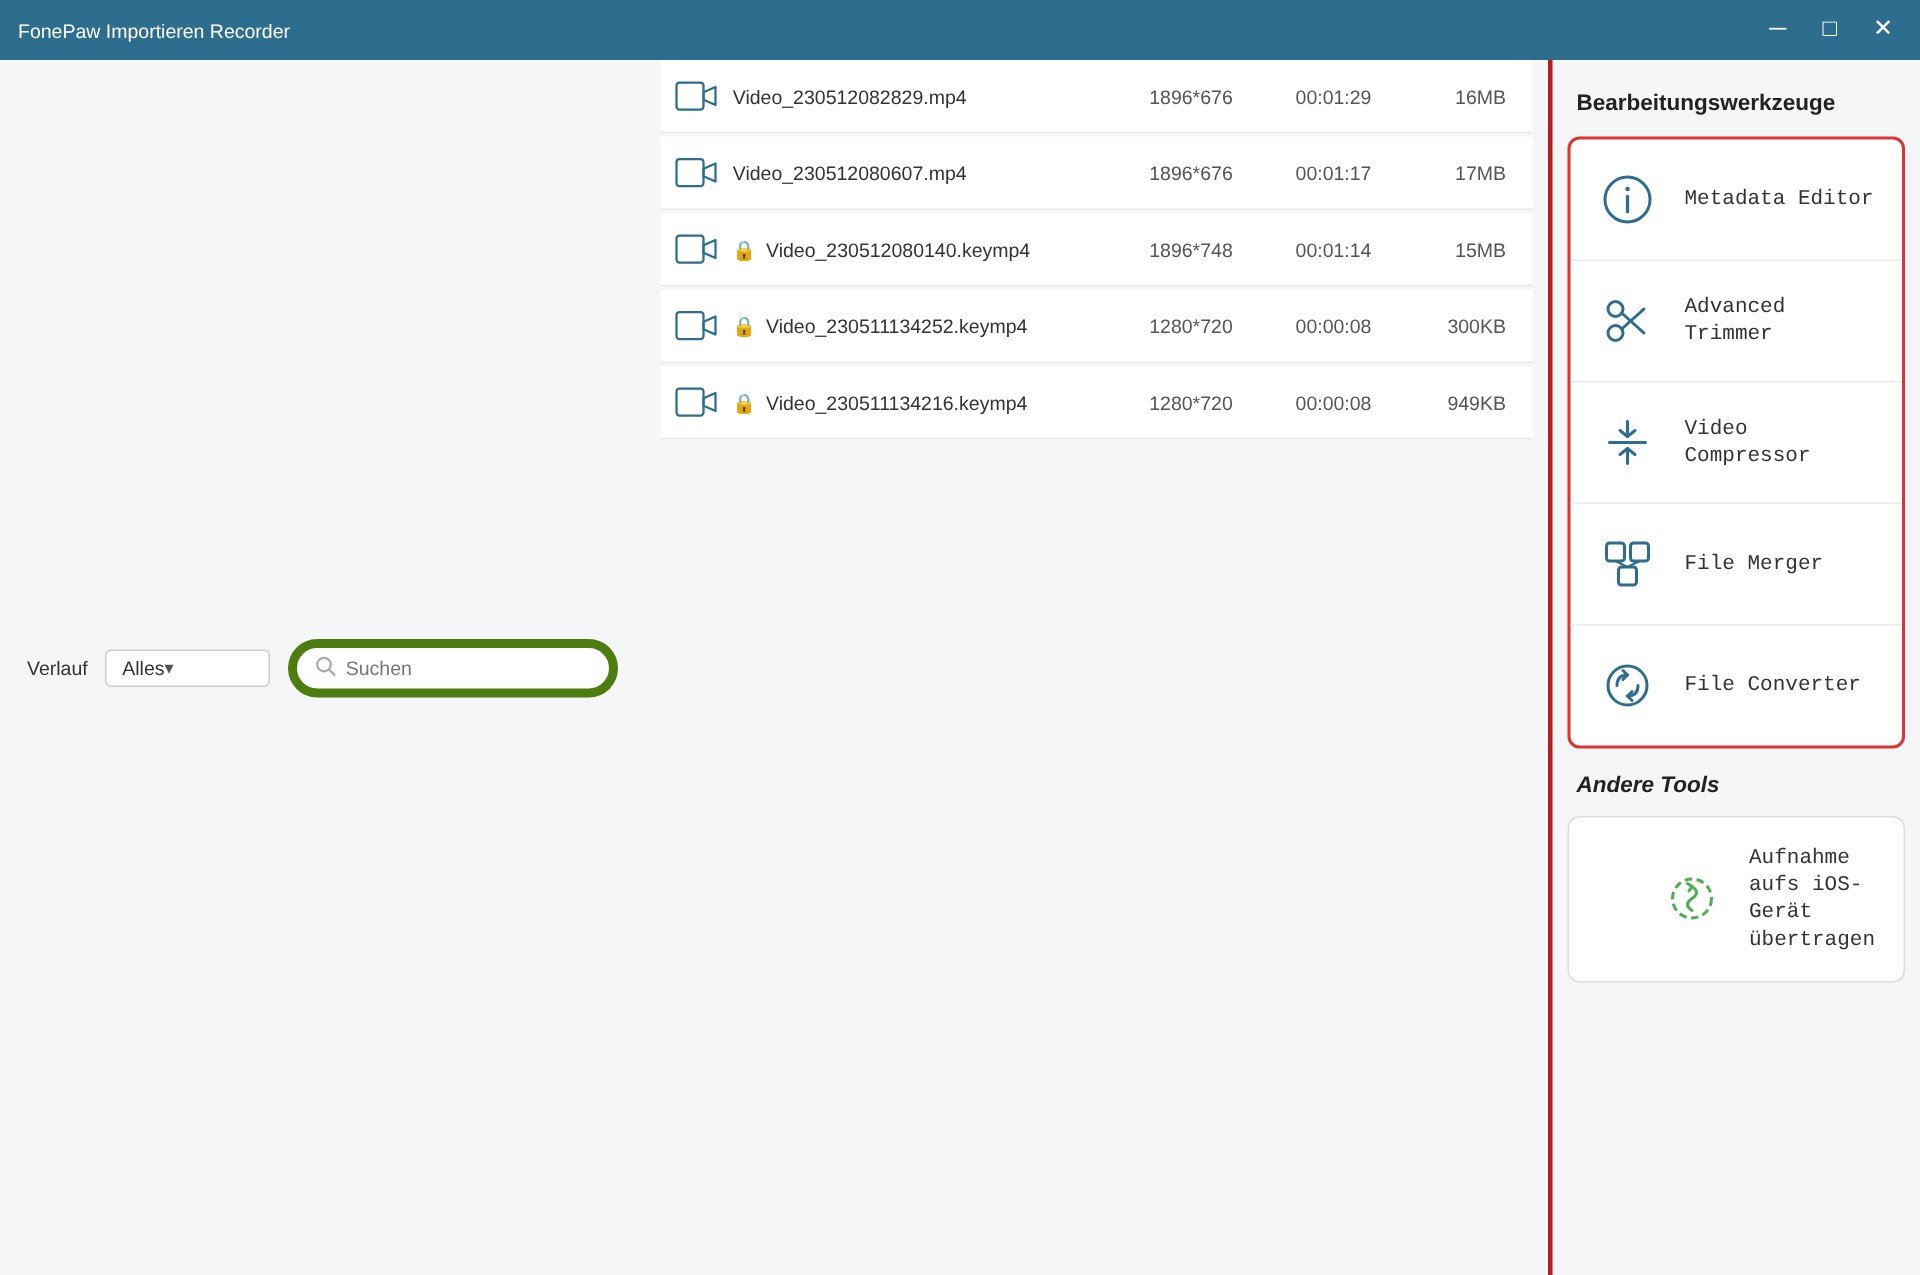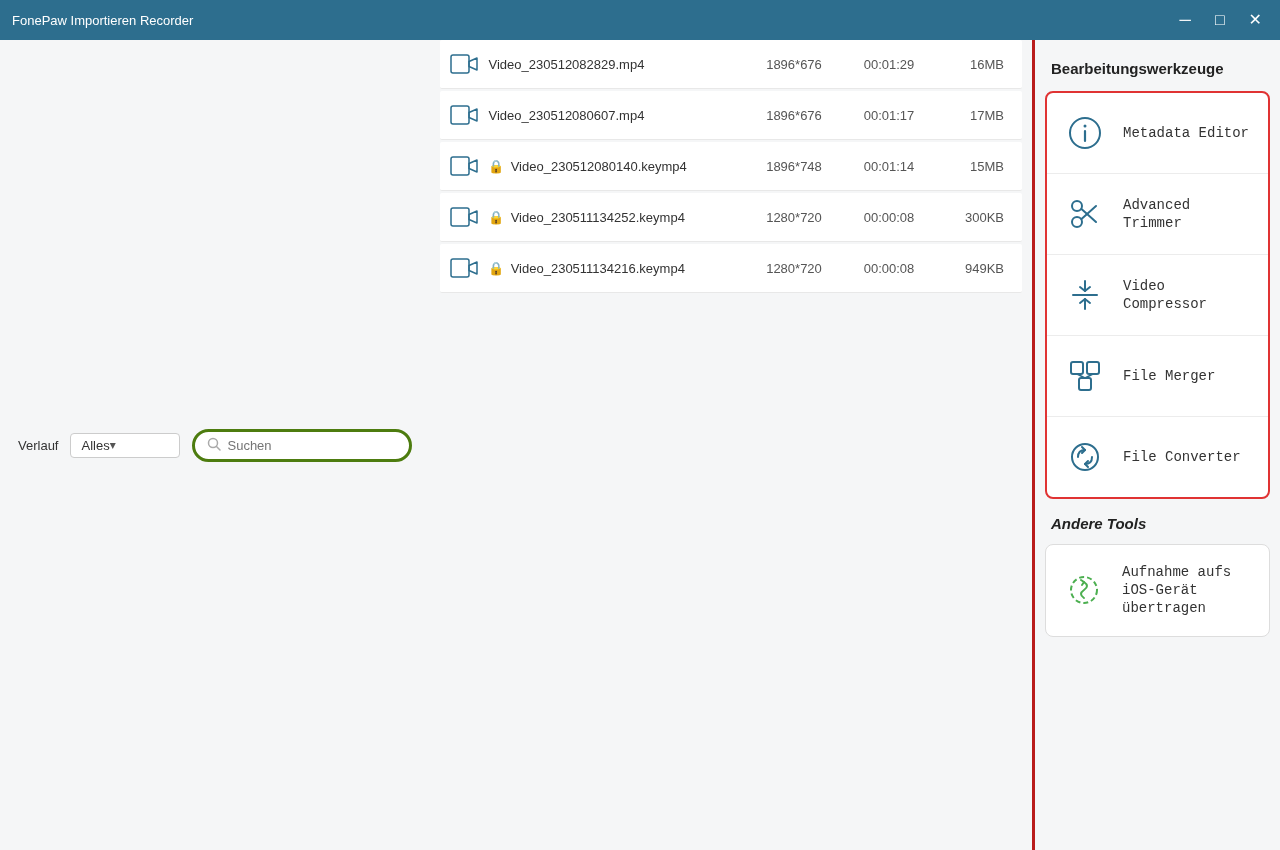--- a/index.html
+++ b/index.html
@@ -84,21 +84,21 @@
       min-width: 110px;
     }
     .toolbar-select .chevron {
       color: #555;
       font-size: 12px;
     }
     .search-box {
       margin-left: auto;
       display: flex;
       align-items: center;
-      border: 3px solid #4d7c0f;
+      border: 6px solid #4d7c0f;
       border-radius: 20px;
       background: white;
       padding: 5px 12px;
       width: 220px;
       gap: 6px;
     }
     .search-icon-svg {
       color: #aaa;
       font-size: 14px;
     }
@@ -274,20 +274,21 @@
       padding: 12px 16px 8px 16px;
       font-style: italic;
     }
 
     .other-tool-box {
       border: 1px solid #ddd;
       border-radius: 8px;
       margin: 4px 10px;
       background: white;
       overflow: hidden;
+      padding-left: 44px;
     }
   </style>
 </head>
 <body>
 
 <div class="title-bar">
   <span class="title-bar-title">FonePaw Importieren Recorder</span>
   <div class="title-bar-controls">
     <button class="title-bar-btn">─</button>
     <button class="title-bar-btn">□</button>

